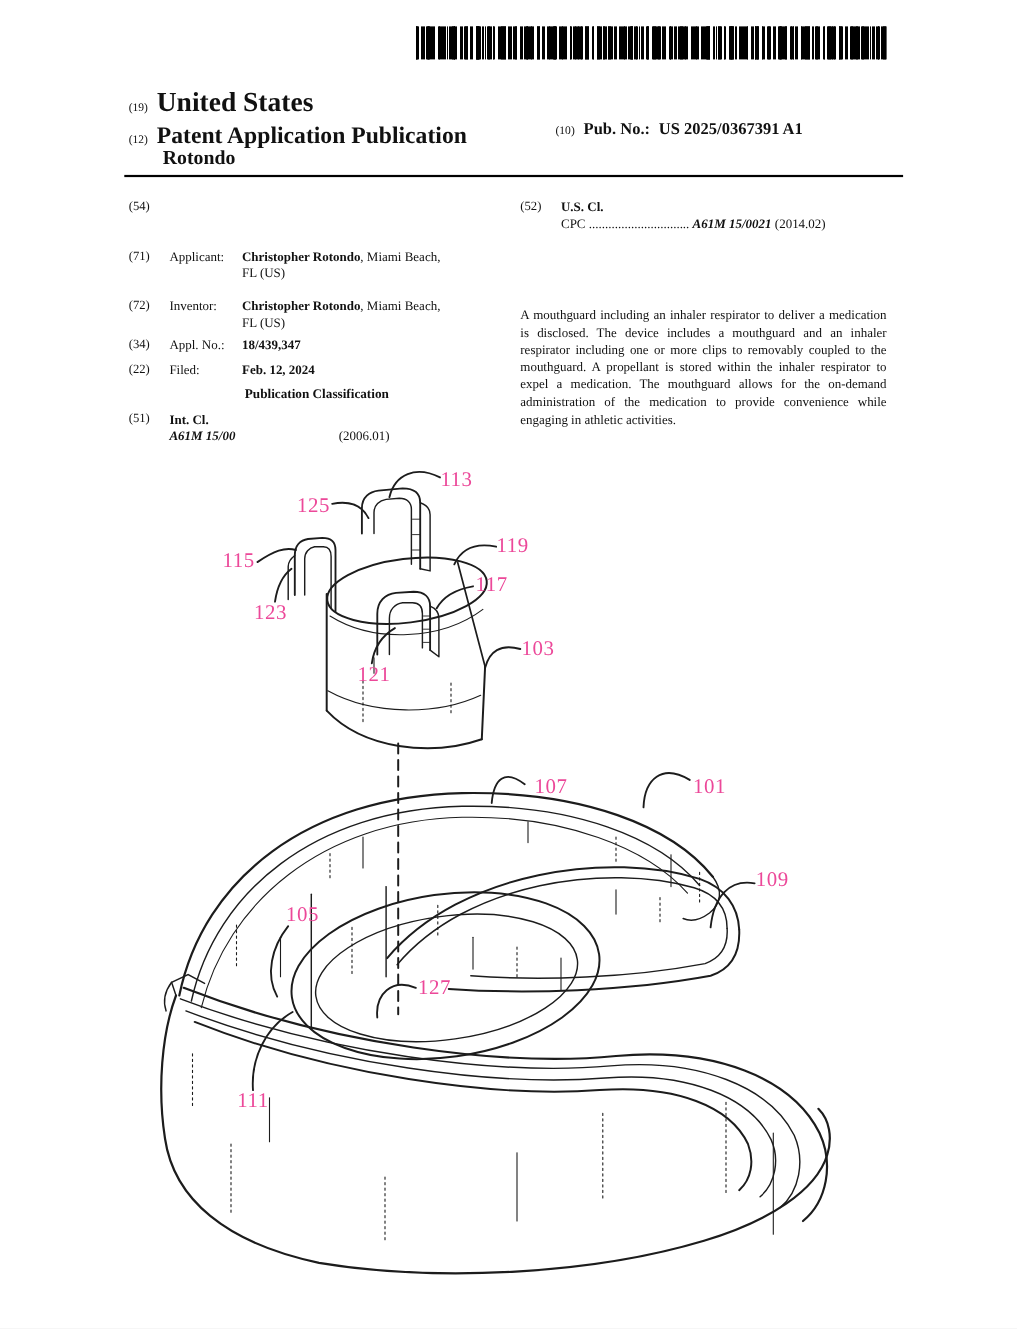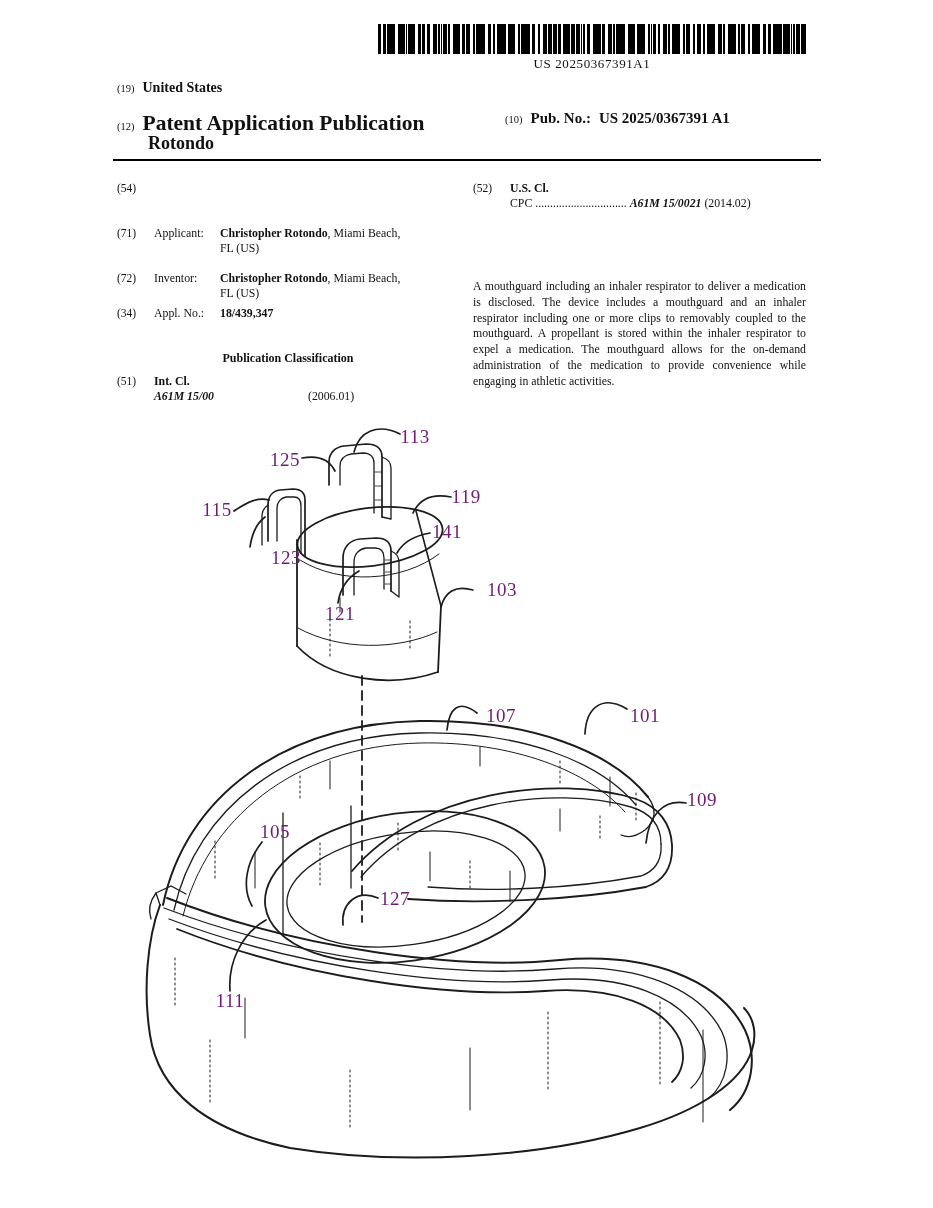--- a/index.html
+++ b/index.html
@@ -15,37 +15,36 @@
   .barcode{height:30px;background-color:#fff;background-image:
     repeating-linear-gradient(90deg,#000 0 2px,rgba(0,0,0,0) 2px 5px),
     repeating-linear-gradient(90deg,#000 0 1px,rgba(0,0,0,0) 1px 7px),
     repeating-linear-gradient(90deg,#000 0 3px,rgba(0,0,0,0) 3px 11px),
     repeating-linear-gradient(90deg,rgba(0,0,0,0) 0 9px,#000 9px 13px,rgba(0,0,0,0) 13px 23px);}
   .barcode-text{text-align:center;font-size:13px;letter-spacing:.6px;margin-top:2px;}
   .hdr-line{display:flex;align-items:baseline;gap:8px;white-space:nowrap;}
   .hrule{border-top:2px solid #000;}
   .title-text{font-size:11.8px;line-height:15px;font-weight:bold;letter-spacing:.2px;}
   .abstract{font-size:11.8px;line-height:15.8px;text-align:justify;}
-  .ref-label{position:absolute;transform:translate(-50%,-50%);font-size:19px;color:#701a75;
+  .ref-label{position:absolute;transform:translate(-50%,-50%);font-size:19px;color:#ec4899;
              white-space:nowrap;letter-spacing:.5px;}
   svg.fig{position:absolute;left:0;top:0;}
 </style>
 </head>
 <body>
 
 <div class="page">
 
   <div class="abs" style="left:378px;top:24px;width:428px;">
     <div class="barcode"></div>
-    <div class="barcode-text">US 20250367391A1</div>
   </div>
 
   <div class="abs hdr-line" style="left:117px;top:80px;">
     <span class="code">(19)</span>
-    <span class="bold" style="font-size:14px;">United States</span>
+    <span class="bold" style="font-size:25px;">United States</span>
   </div>
   <div class="abs hdr-line" style="left:117px;top:111px;">
     <span class="code">(12)</span>
     <span class="bold" style="font-size:21.5px;">Patent Application Publication</span>
   </div>
   <div class="abs bold" style="left:148px;top:133px;font-size:18px;">Rotondo</div>
 
   <div class="abs hdr-line" style="left:505px;top:110px;">
     <span class="code">(10)</span>
     <span class="bold" style="font-size:15px;">Pub. No.:</span>
@@ -75,20 +74,25 @@
       <span>FL (US)</span>
     </span>
   </div>
 
   <div class="abs row" style="left:117px;top:306px;width:342px;">
     <span class="bcode">(34)</span>
     <span class="lbl">Appl. No.:</span>
     <span class="bold">18/439,347</span>
   </div>
 
+  <div class="abs row" style="left:117px;top:329px;width:342px;">
+    <span class="bcode">(22)</span>
+    <span class="lbl">Filed:</span>
+    <span class="bold">Feb. 12, 2024</span>
+  </div>
 
   <div class="abs bold" style="left:117px;top:351px;width:342px;text-align:center;font-size:12px;">Publication Classification</div>
 
   <div class="abs row" style="left:117px;top:374px;width:342px;">
     <span class="bcode">(51)</span>
     <span>
       <span class="bold">Int. Cl.</span><br>
       <span class="bold ital" style="display:inline-block;width:154px;">A61M 15/00</span><span>(2006.01)</span>
     </span>
   </div>
@@ -208,23 +212,23 @@
           <path d="M330 619 V656"></path>
           <path d="M410 621 V650"></path>
       </g>
     </g>
   </svg>
 
   <span class="ref-label" style="left:415px;top:437px;">113</span>
   <span class="ref-label" style="left:285px;top:460px;">125</span>
   <span class="ref-label" style="left:217px;top:510px;">115</span>
   <span class="ref-label" style="left:466px;top:497px;">119</span>
-  <span class="ref-label" style="left:447px;top:532px;">141</span>
-  <span class="ref-label" style="left:246px;top:558px;margin-left:40px;">123</span>
-  <span class="ref-label" style="left:502px;top:590px;font-family:Liberation Serif, serif;">103</span>
+  <span class="ref-label" style="left:447px;top:532px;">117</span>
+  <span class="ref-label" style="left:246px;top:558px;">123</span>
+  <span class="ref-label" style="left:489px;top:590px;font-family:Liberation Serif, serif;">103</span>
   <span class="ref-label" style="left:340px;top:614px;">121</span>
   <span class="ref-label" style="left:501px;top:716px;">107</span>
   <span class="ref-label" style="left:645px;top:716px;">101</span>
   <span class="ref-label" style="left:702px;top:800px;">109</span>
   <span class="ref-label" style="left:275px;top:832px;">105</span>
   <span class="ref-label" style="left:395px;top:899px;">127</span>
   <span class="ref-label" style="left:230px;top:1001px;">111</span>
 
 </div>
 

